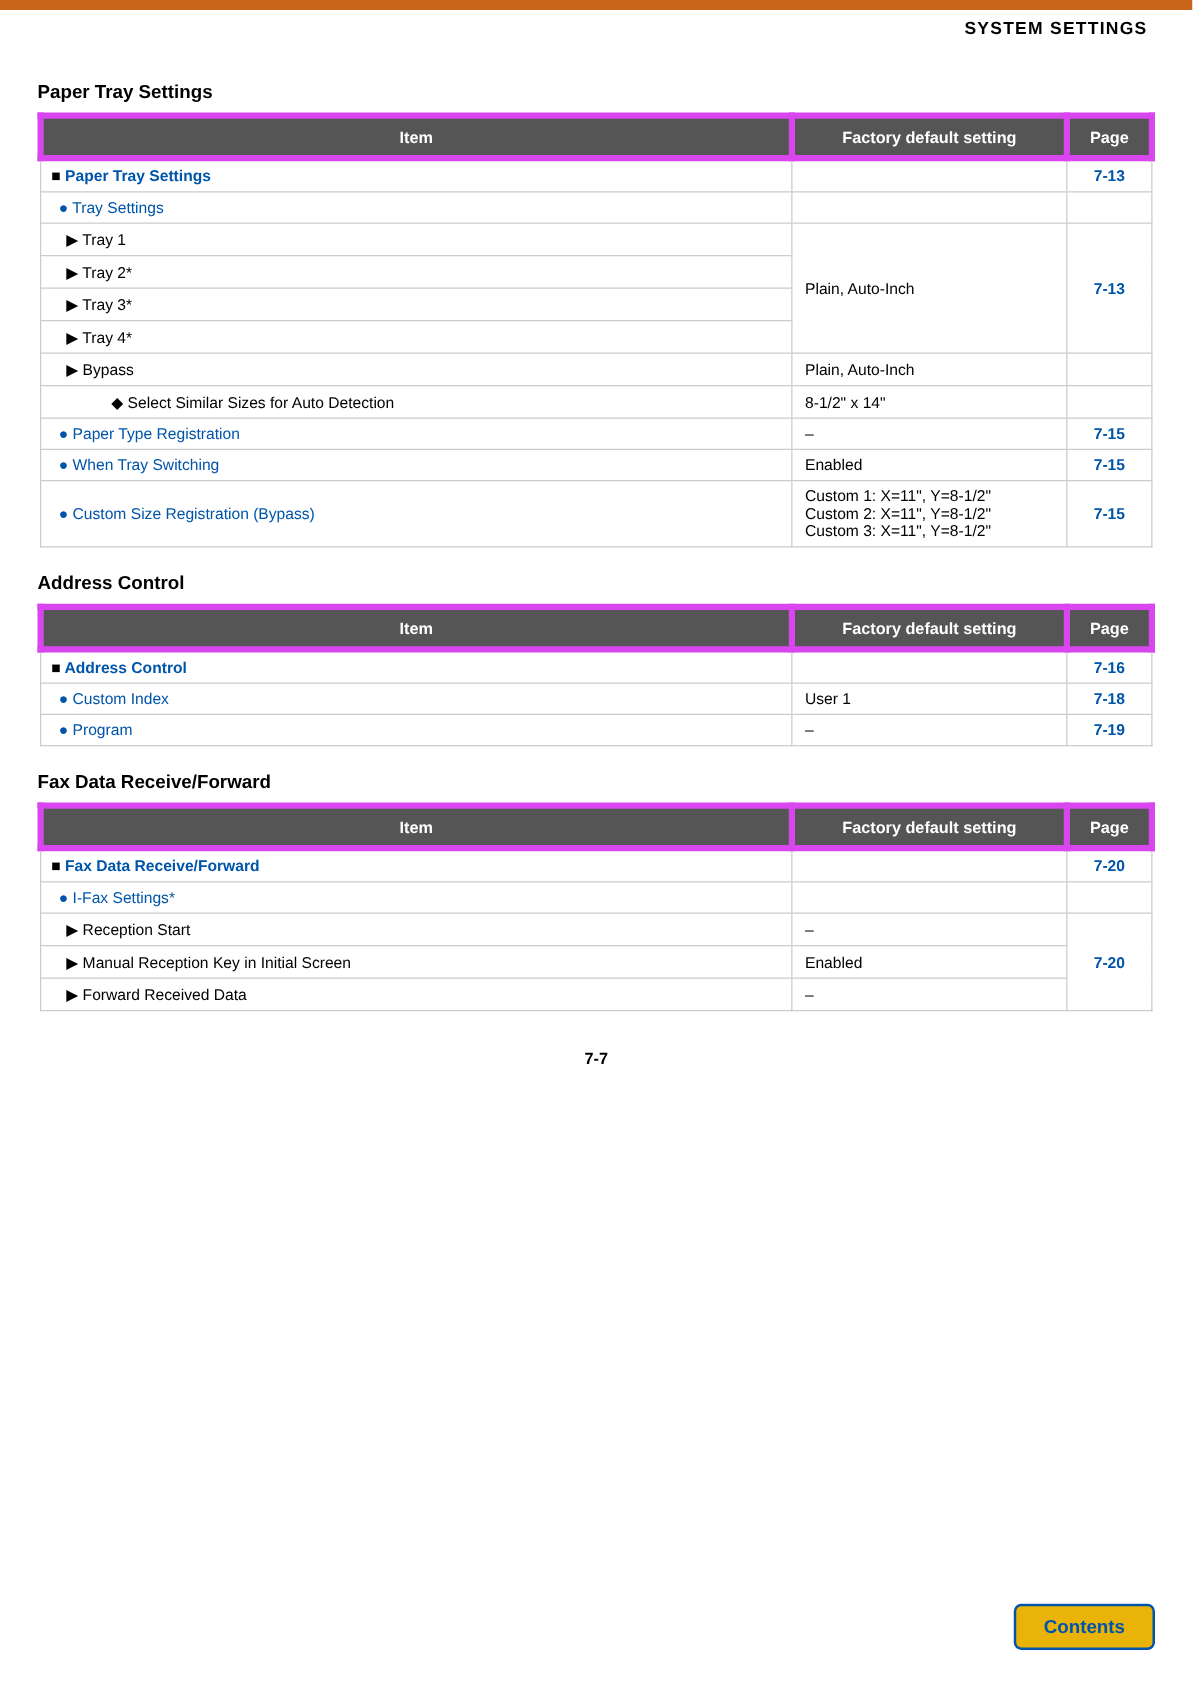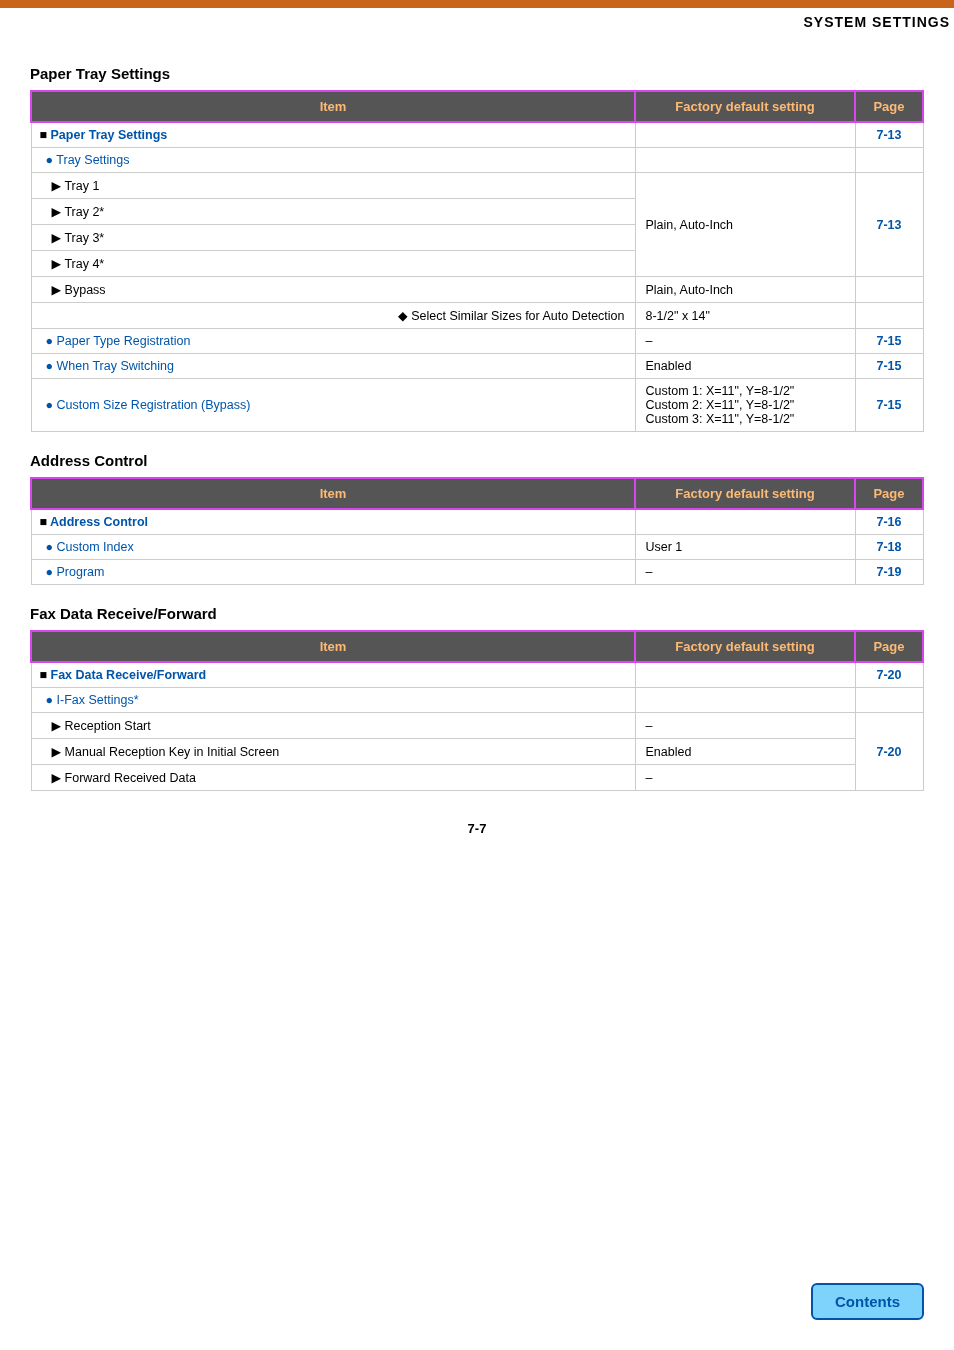--- a/index.html
+++ b/index.html
@@ -15,46 +15,46 @@
       background: #c8651a;
       height: 8px;
       width: 100%;
       position: absolute;
       top: 0;
       right: 0;
     }
     .header-title {
       position: absolute;
       top: 14px;
-      right: 4px;
+      right: 36px;
       font-weight: bold;
       font-size: 14px;
       letter-spacing: 1px;
     }
     .page-content {
       padding: 45px 30px 30px 30px;
     }
     .section-title {
       font-size: 15px;
       font-weight: bold;
       margin-bottom: 8px;
       margin-top: 20px;
     }
     table {
       width: 100%;
       border-collapse: collapse;
       margin-bottom: 10px;
     }
     th {
       background: #555;
-      color: #fdba74;
+      color: #ffffff;
       text-align: center;
       padding: 7px 10px;
       font-size: 13px;
-      border: 2px solid #d946ef;
+      border: 5px solid #d946ef;
     }
     td {
       border: 1px solid #ccc;
       padding: 5px 10px;
       vertical-align: middle;
       font-size: 12.5px;
     }
     td.page-col {
       text-align: center;
       color: #0055aa;
@@ -74,21 +74,20 @@
     }
     .row-level1 td:first-child {
       padding-left: 14px;
       color: #0055aa;
     }
     .row-level2 td:first-child {
       padding-left: 20px;
     }
     .row-level3 td:first-child {
       padding-left: 56px;
-      text-align: right;
     }
     .bullet-square::before {
       content: "■ ";
       color: #000;
     }
     .bullet-circle::before {
       content: "● ";
     }
     .bullet-tri::before {
       content: "▶ ";
@@ -107,21 +106,21 @@
       text-align: center;
       font-size: 13px;
       font-weight: bold;
       margin-top: 30px;
       margin-bottom: 10px;
     }
     .contents-btn {
       position: absolute;
       bottom: 30px;
       right: 30px;
-      background: #7dd3fc;
+      background: #eab308;
       border: 2px solid #0055aa;
       border-radius: 6px;
       padding: 8px 22px;
       color: #0055aa;
       font-size: 15px;
       font-weight: bold;
       cursor: pointer;
     }
     .section-gap { margin-top: 18px; }
   </style>

